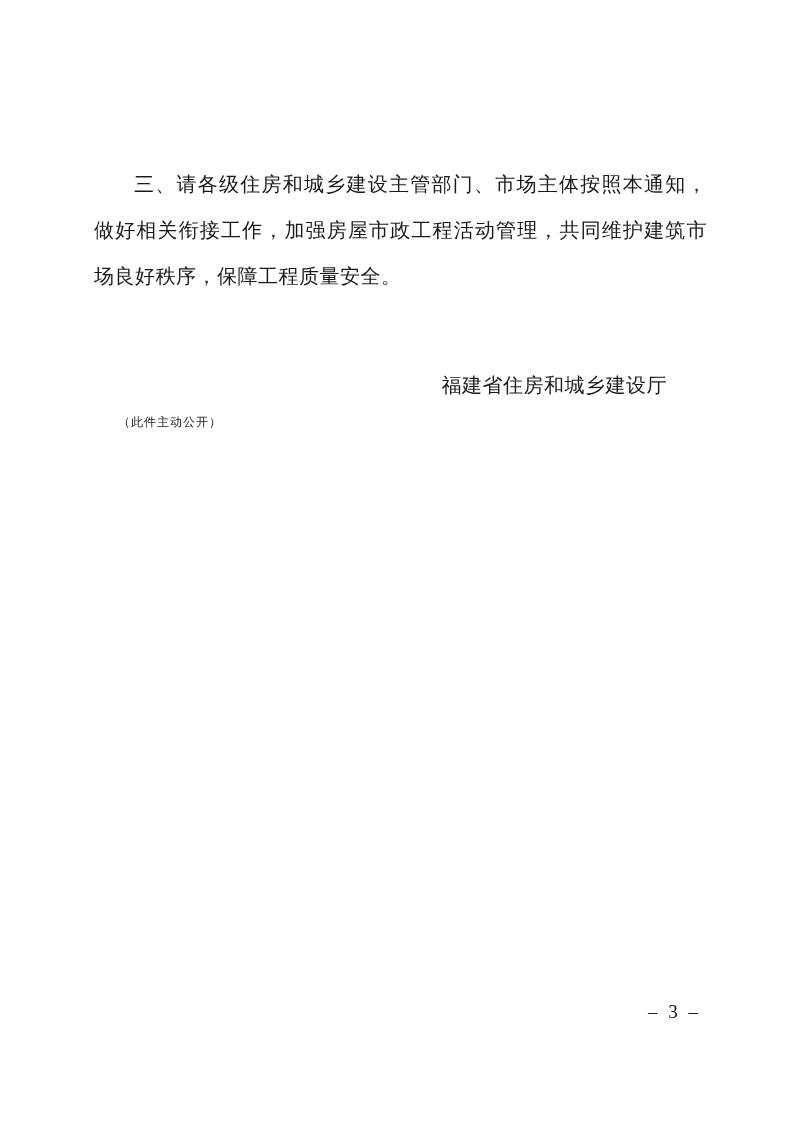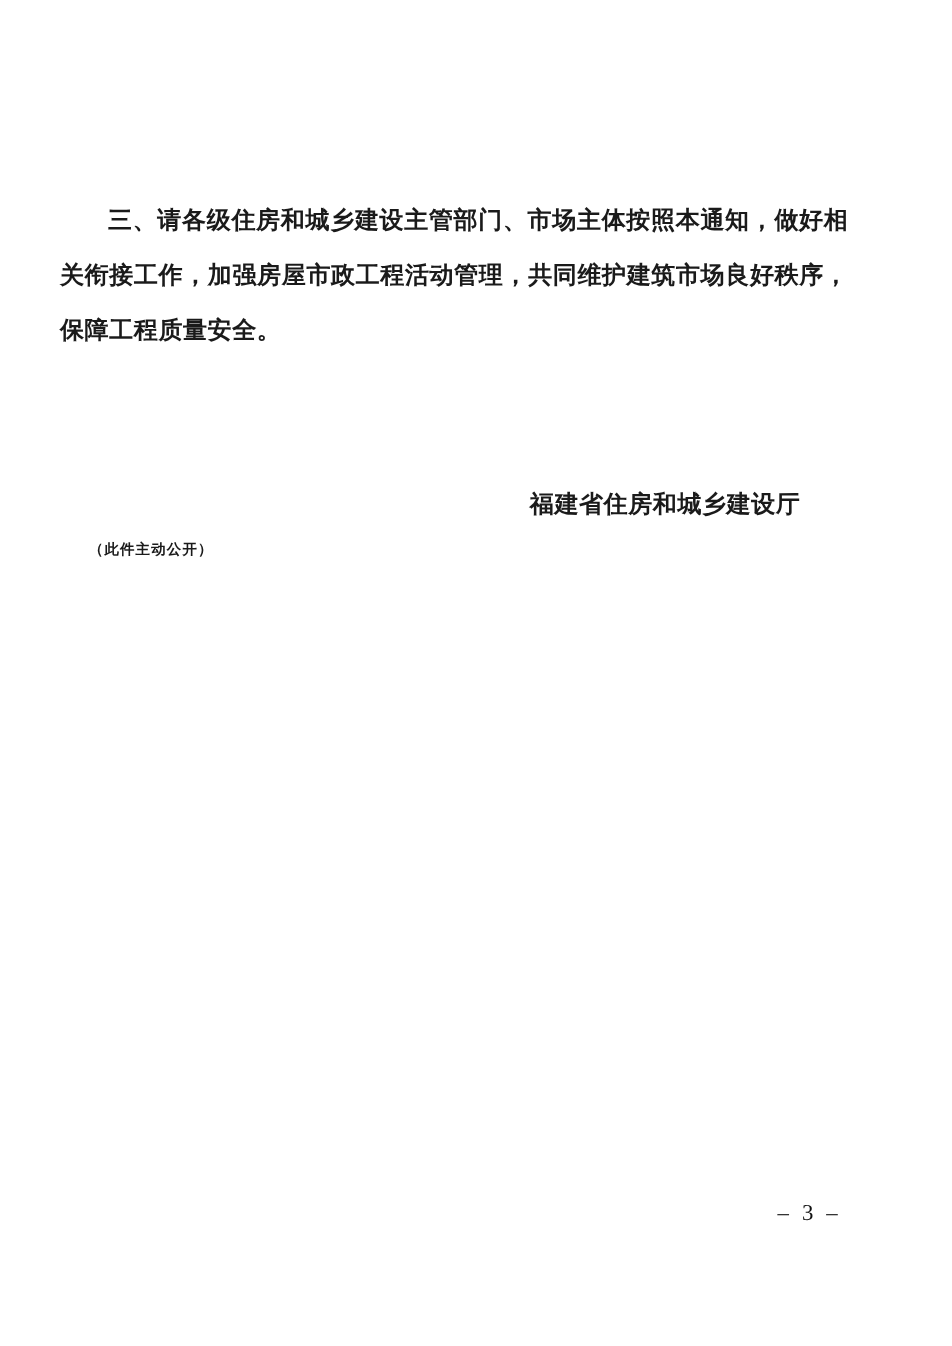--- a/index.html
+++ b/index.html
@@ -11,34 +11,33 @@
     position: relative;
     width: 793px;
     height: 1122px;
     background: #ffffff;
     color: #1a1a1a;
     font-family: "Liberation Serif", "DejaVu Serif", serif;
     overflow: hidden;
     box-sizing: border-box;
   }
   .content {
-    padding: 141px 86px 0 50px;
+    padding: 141px 86px 0 94px;
     box-sizing: border-box;
-    font-weight: bold;
   }
   .body-paragraph {
     font-size: 20px;
     line-height: 46px;
     letter-spacing: 0.5px;
     text-align: justify;
     text-indent: 2em;
     word-break: break-all;
   }
   .signature-block {
-    margin-top: 106px;
+    margin-top: 70px;
     text-align: right;
     padding-right: 40px;
   }
   .signature-inner {
     display: inline-block;
     text-align: center;
     font-size: 20px;
     line-height: 33px;
     letter-spacing: 0.5px;
   }

